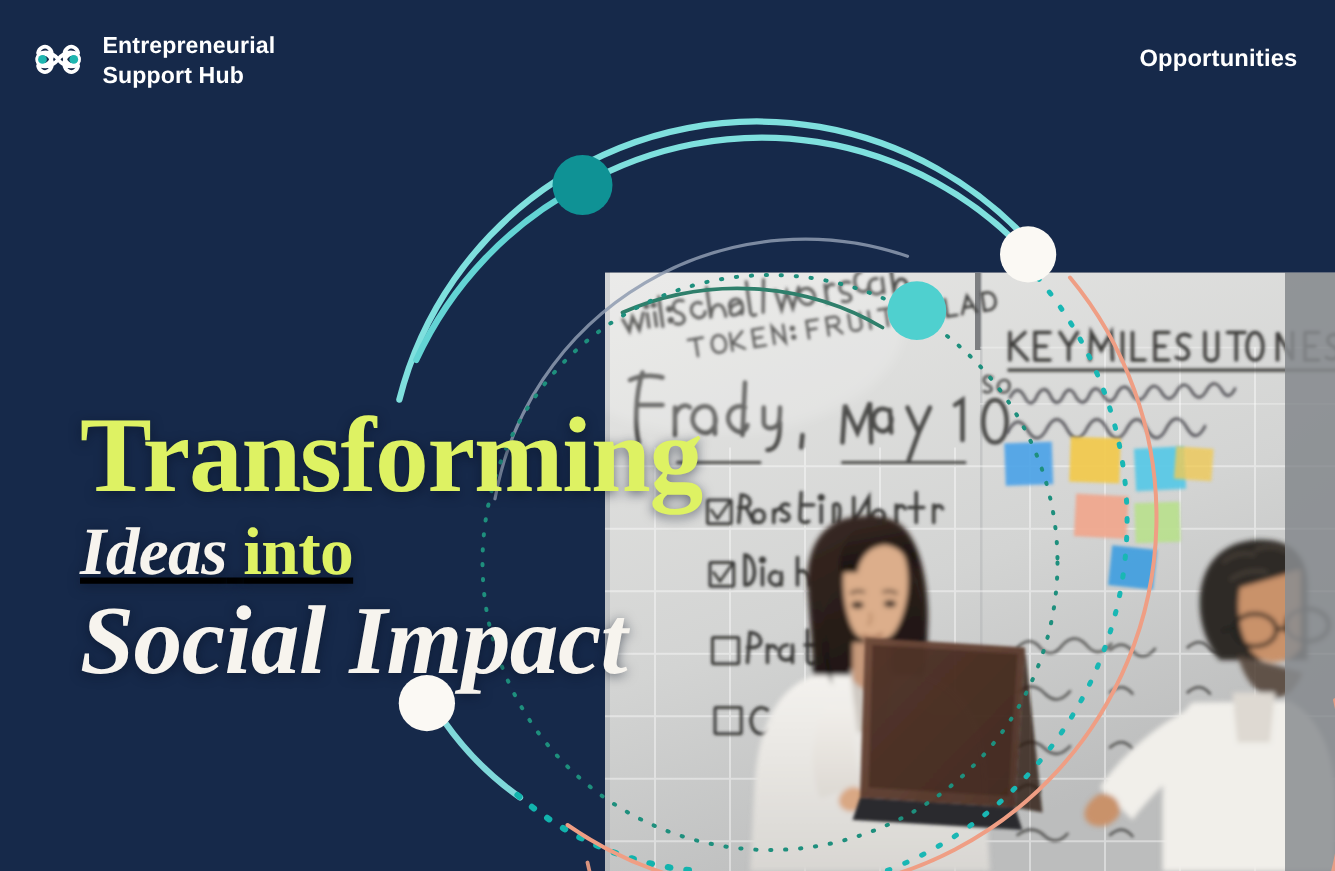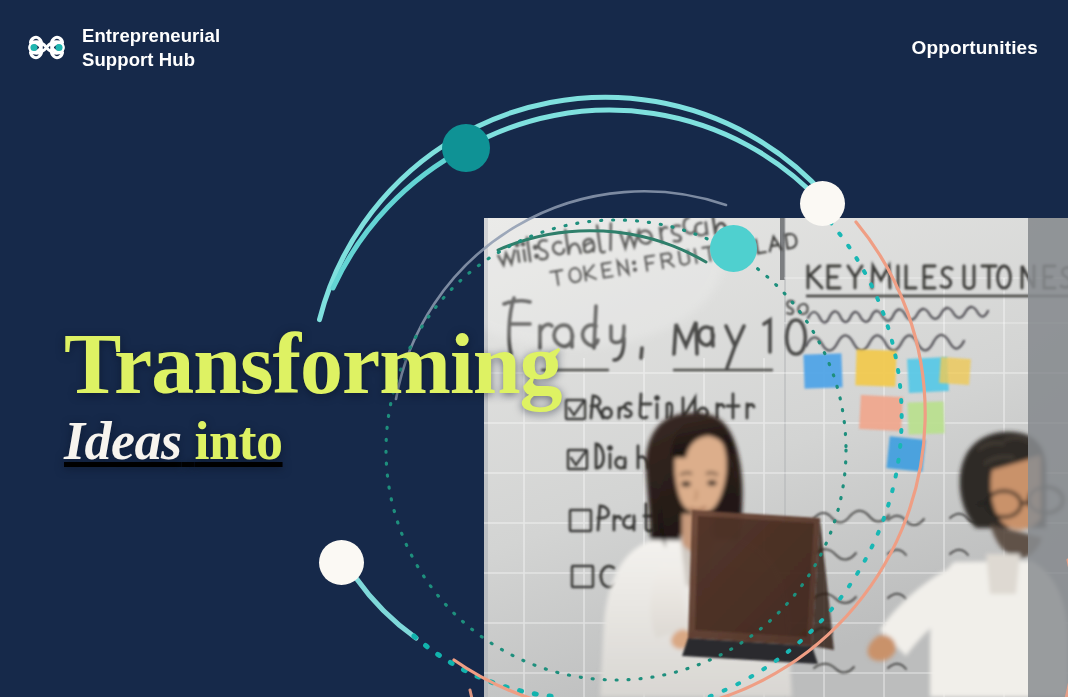--- a/index.html
+++ b/index.html
@@ -486,15 +486,16 @@
     </div>
     <div id="header-spacer"></div>
     <div id="nav-opportunities">Opportunities</div>
   </div>
 
   <div id="headline">
     <span class="hl-line" id="hl-line1">Transforming</span>
     <span class="hl-line" id="hl-line2">
       <span class="ital">Ideas</span><span>&nbsp;</span><span class="accent">into</span>
     </span>
+    <span class="hl-line ital" id="hl-line3">Social Impact</span>
   </div>
 
 </div>
 
 </body></html>

